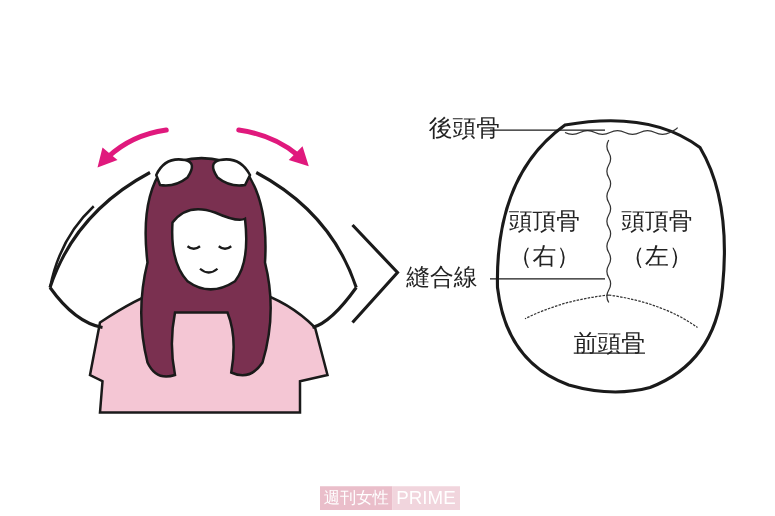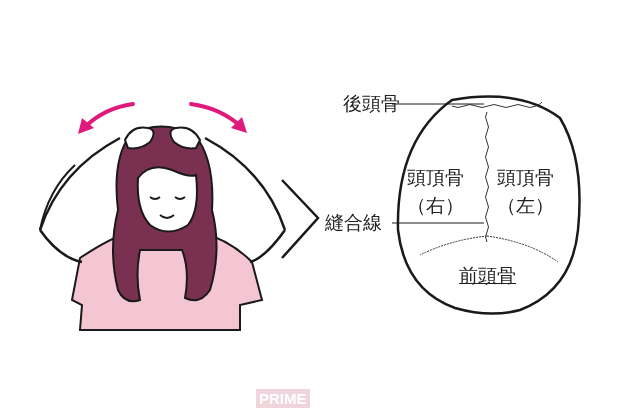--- a/index.html
+++ b/index.html
@@ -1,21 +1,21 @@
 <!DOCTYPE html>
 <html><head>
 <meta charset="utf-8">
 <style>
   html,body{margin:0;padding:0;background:#fff;}
   body{width:620px;height:413px;position:relative;overflow:hidden;font-family:"DejaVu Sans",sans-serif;}
   svg{position:absolute;left:0;top:0;}
   .lbl{position:absolute;font-size:19px;color:#222;white-space:nowrap;line-height:1;}
   .wm{position:absolute;left:256px;top:389px;display:flex;height:19px;opacity:.55;}
   .wm .a{background:#d98aa0;color:#fff;font-size:13px;padding:1px 3px;line-height:17px;}
-  .wm .b{background:#e7b4c2;color:#fff;font-family:"Liberation Sans",sans-serif;font-weight:bold;font-size:15px;padding:0 3px;line-height:19px;}
+  .wm .b{background:#e7b4c2;color:#fff;font-family:"Liberation Sans",sans-serif;font-weight:normal;font-size:15px;padding:0 3px;line-height:19px;}
 </style>
 </head>
 <body>
 
 <svg width="620" height="413" viewBox="0 0 620 413">
 
   <g fill="none" stroke="#e0197d" stroke-width="4" stroke-linecap="round">
     <path d="M133 104 Q105 108 86 126"></path>
   </g>
   <polygon points="78,134 82,118 94,128" fill="#e0197d"></polygon>
@@ -53,14 +53,15 @@
 
 <div class="lbl" style="left:325px;top:94px;margin-left:18px;">後頭骨</div>
 <div class="lbl" style="left:325px;top:213px;">縫合線</div>
 <div class="lbl" style="left:407px;top:168px;">頭頂骨</div>
 <div class="lbl" style="left:407px;top:196px;">（右）</div>
 <div class="lbl" style="left:497px;top:168px;">頭頂骨</div>
 <div class="lbl" style="left:497px;top:196px;">（左）</div>
 <div class="lbl" style="left:459px;top:266px;text-decoration:underline;">前頭骨</div>
 
 <div class="wm">
+  <span class="a">週刊女性</span>
   <span class="b">PRIME</span>
 </div>
 
 </body></html>

